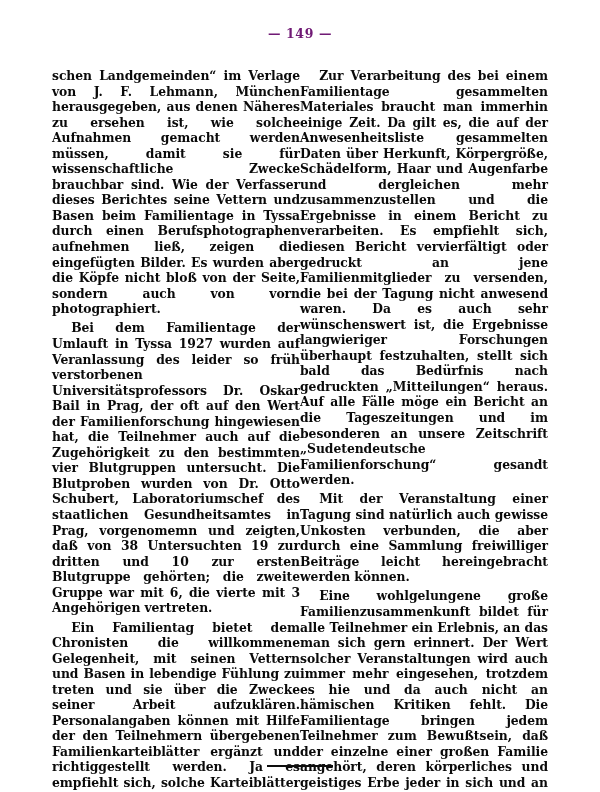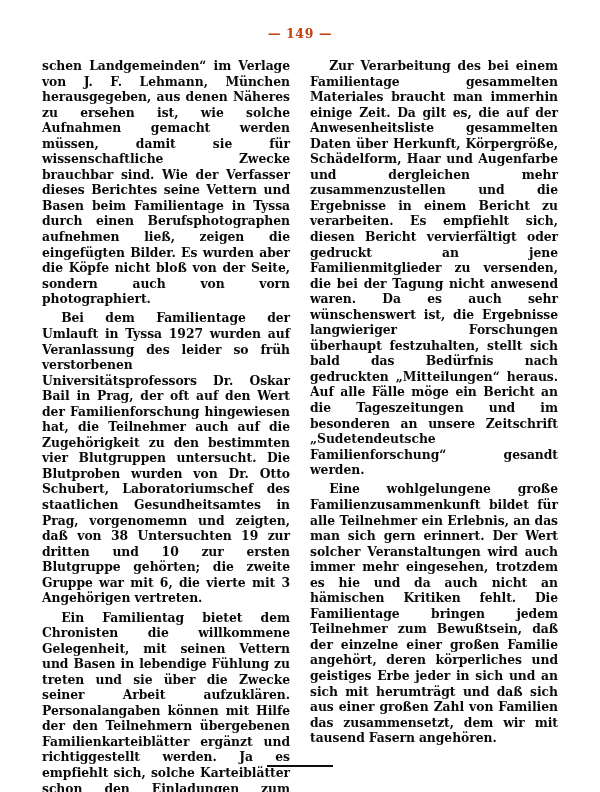--- a/index.html
+++ b/index.html
@@ -23,34 +23,34 @@
   .page-header {
     position: absolute;
     top: 26px;
     left: 0;
     width: 600px;
     text-align: center;
     font-family: "DejaVu Serif", "Liberation Serif", serif;
     font-weight: bold;
     font-size: 12.5px;
     letter-spacing: 0.6px;
-    color: #c2410c;
+    color: #701a75;
   }
 
   
   .columns {
     position: absolute;
-    top: 58px;
+    top: 68px;
     left: 42px;
     width: 516px;
     height: 690px;
     display: flex;
     flex-direction: row;
     align-items: flex-start;
-    justify-content: space-between;
+    justify-content: center;
   }
   .col {
     width: 248px;
     flex: 0 0 248px;
   }
 
   
   .para {
     margin: 0 0 0.30em 0;
     font-size: 12.35px;
@@ -94,20 +94,21 @@
   <div class="columns">
 
     <div class="col">
       <p class="para">schen Landgemeinden“ im Verlage von J. F. Lehmann, München herausgegeben, aus denen Näheres zu ersehen ist, wie solche Aufnahmen gemacht werden müssen, damit sie für wissenschaftliche Zwecke brauchbar sind. Wie der Verfasser dieses Berichtes seine Vettern und Basen beim Familientage in Tyssa durch einen Berufsphotographen aufnehmen ließ, zeigen die eingefügten Bilder. Es wurden aber die Köpfe nicht bloß von der Seite, sondern auch von vorn photographiert.</p>
       <p class="para indent">Bei dem Familientage der Umlauft in Tyssa 1927 wurden auf Veranlassung des leider so früh verstorbenen Universitätsprofessors Dr. Oskar Bail in Prag, der oft auf den Wert der Familienforschung hingewiesen hat, die Teilnehmer auch auf die Zugehörigkeit zu den bestimmten vier Blutgruppen untersucht. Die Blutproben wurden von Dr. Otto Schubert, Laboratoriumschef des staatlichen Gesundheitsamtes in Prag, vorgenomemn und zeigten, daß von 38 Untersuchten 19 zur dritten und 10 zur ersten Blutgruppe gehörten; die zweite Gruppe war mit 6, die vierte mit 3 Angehörigen vertreten.</p>
       <p class="para indent">Ein Familientag bietet dem Chronisten die willkommene Gelegenheit, mit seinen Vettern und Basen in lebendige Fühlung zu treten und sie über die Zwecke seiner Arbeit aufzuklären. Personalangaben können mit Hilfe der den Teilnehmern übergebenen Familienkarteiblätter ergänzt und richtiggestellt werden. Ja es empfiehlt sich, solche Karteiblätter schon den Einladungen zum Familientage beizufügen, damit sie von den Besuchern bereits ausgefüllt mitgebracht werden können; denn zu vieler Schreiberei hat der Familienforscher, wenn er</p>
     </div>
 
     <div class="col">
       <p class="para indent">Zur Verarbeitung des bei einem Familientage gesammelten Materiales braucht man immerhin einige Zeit. Da gilt es, die auf der Anwesenheitsliste gesammelten Daten über Herkunft, Körpergröße, Schädelform, Haar und Augenfarbe und dergleichen mehr zusammenzustellen und die Ergebnisse in einem Bericht zu verarbeiten. Es empfiehlt sich, diesen Bericht vervierfältigt oder gedruckt an jene Familienmitglieder zu versenden, die bei der Tagung nicht anwesend waren. Da es auch sehr wünschenswert ist, die Ergebnisse langwieriger Forschungen überhaupt festzuhalten, stellt sich bald das Bedürfnis nach gedruckten „Mitteilungen“ heraus. Auf alle Fälle möge ein Bericht an die Tageszeitungen und im besonderen an unsere Zeitschrift „Sudetendeutsche Familienforschung“ gesandt werden.</p>
+      <p class="para indent">Mit der Veranstaltung einer Tagung sind natürlich auch gewisse Unkosten verbunden, die aber durch eine Sammlung freiwilliger Beiträge leicht hereingebracht werden können.</p>
       <p class="para indent">Eine wohlgelungene große Familienzusammenkunft bildet für alle Teilnehmer ein Erlebnis, an das man sich gern erinnert. Der Wert solcher Veranstaltungen wird auch immer mehr eingesehen, trotzdem es hie und da auch nicht an hämischen Kritiken fehlt. Die Familientage bringen jedem Teilnehmer zum Bewußtsein, daß der einzelne einer großen Familie angehört, deren körperliches und geistiges Erbe jeder in sich und an sich mit herumträgt und daß sich aus einer großen Zahl von Familien das  zusammensetzt, dem wir mit tausend Fasern angehören.</p>
     </div>
 
   </div>
 
   <div class="end-rule-wrap">
     <span class="end-rule"></span>
   </div>
 
 </div>

